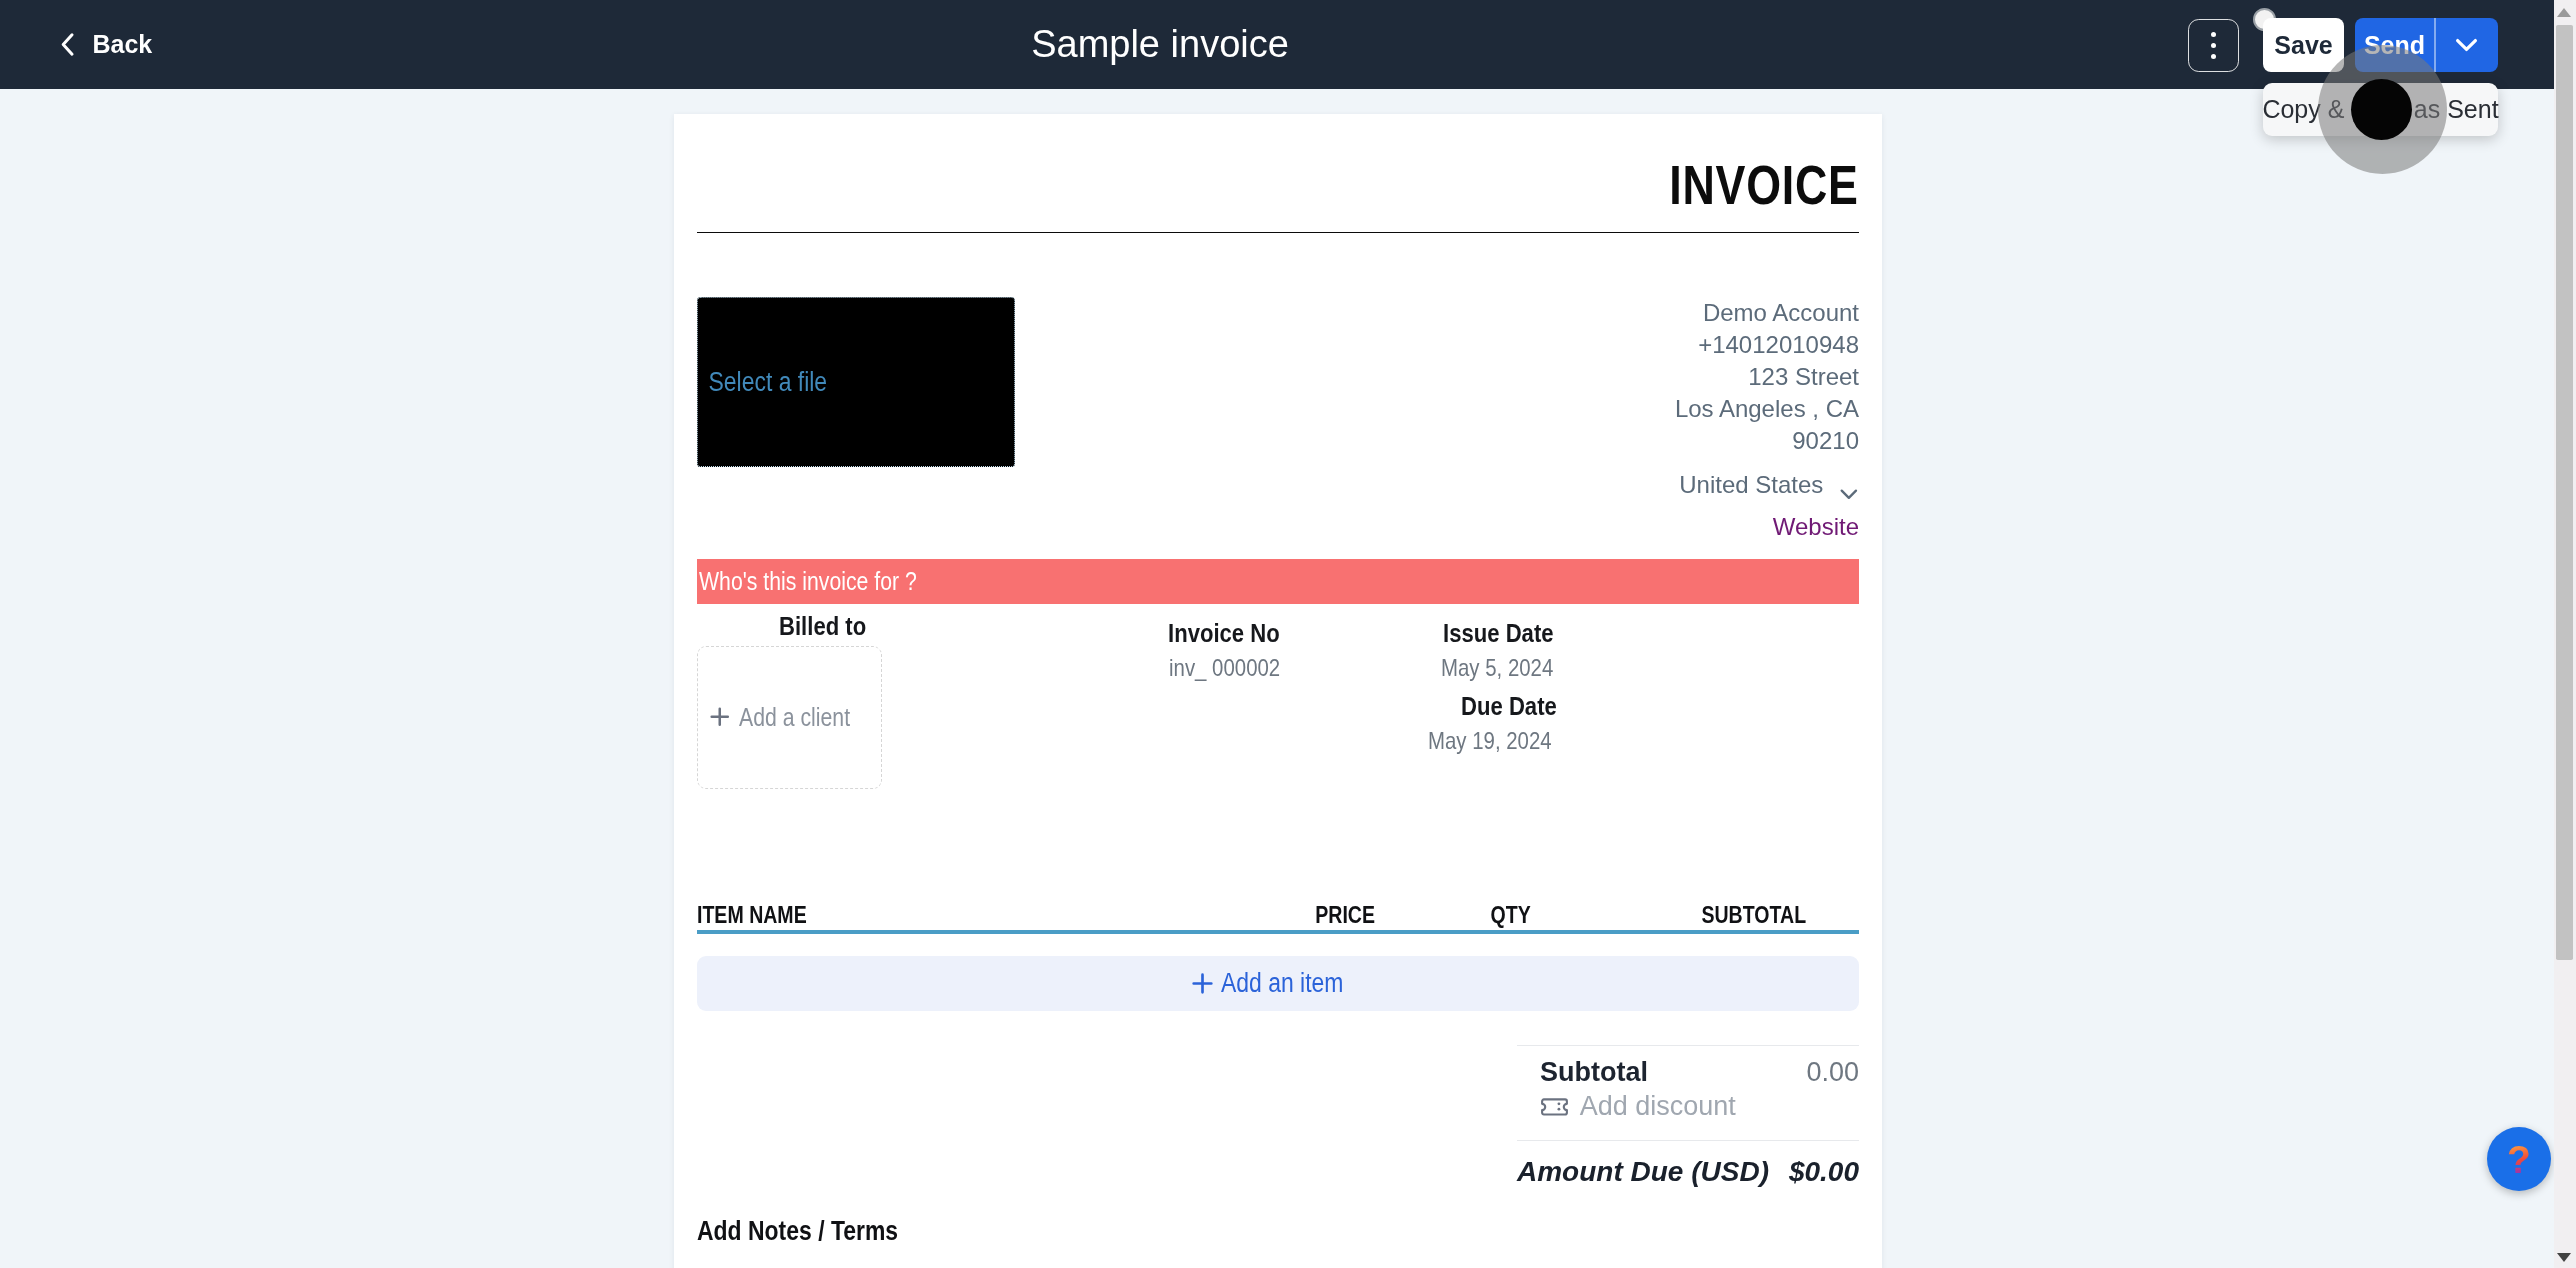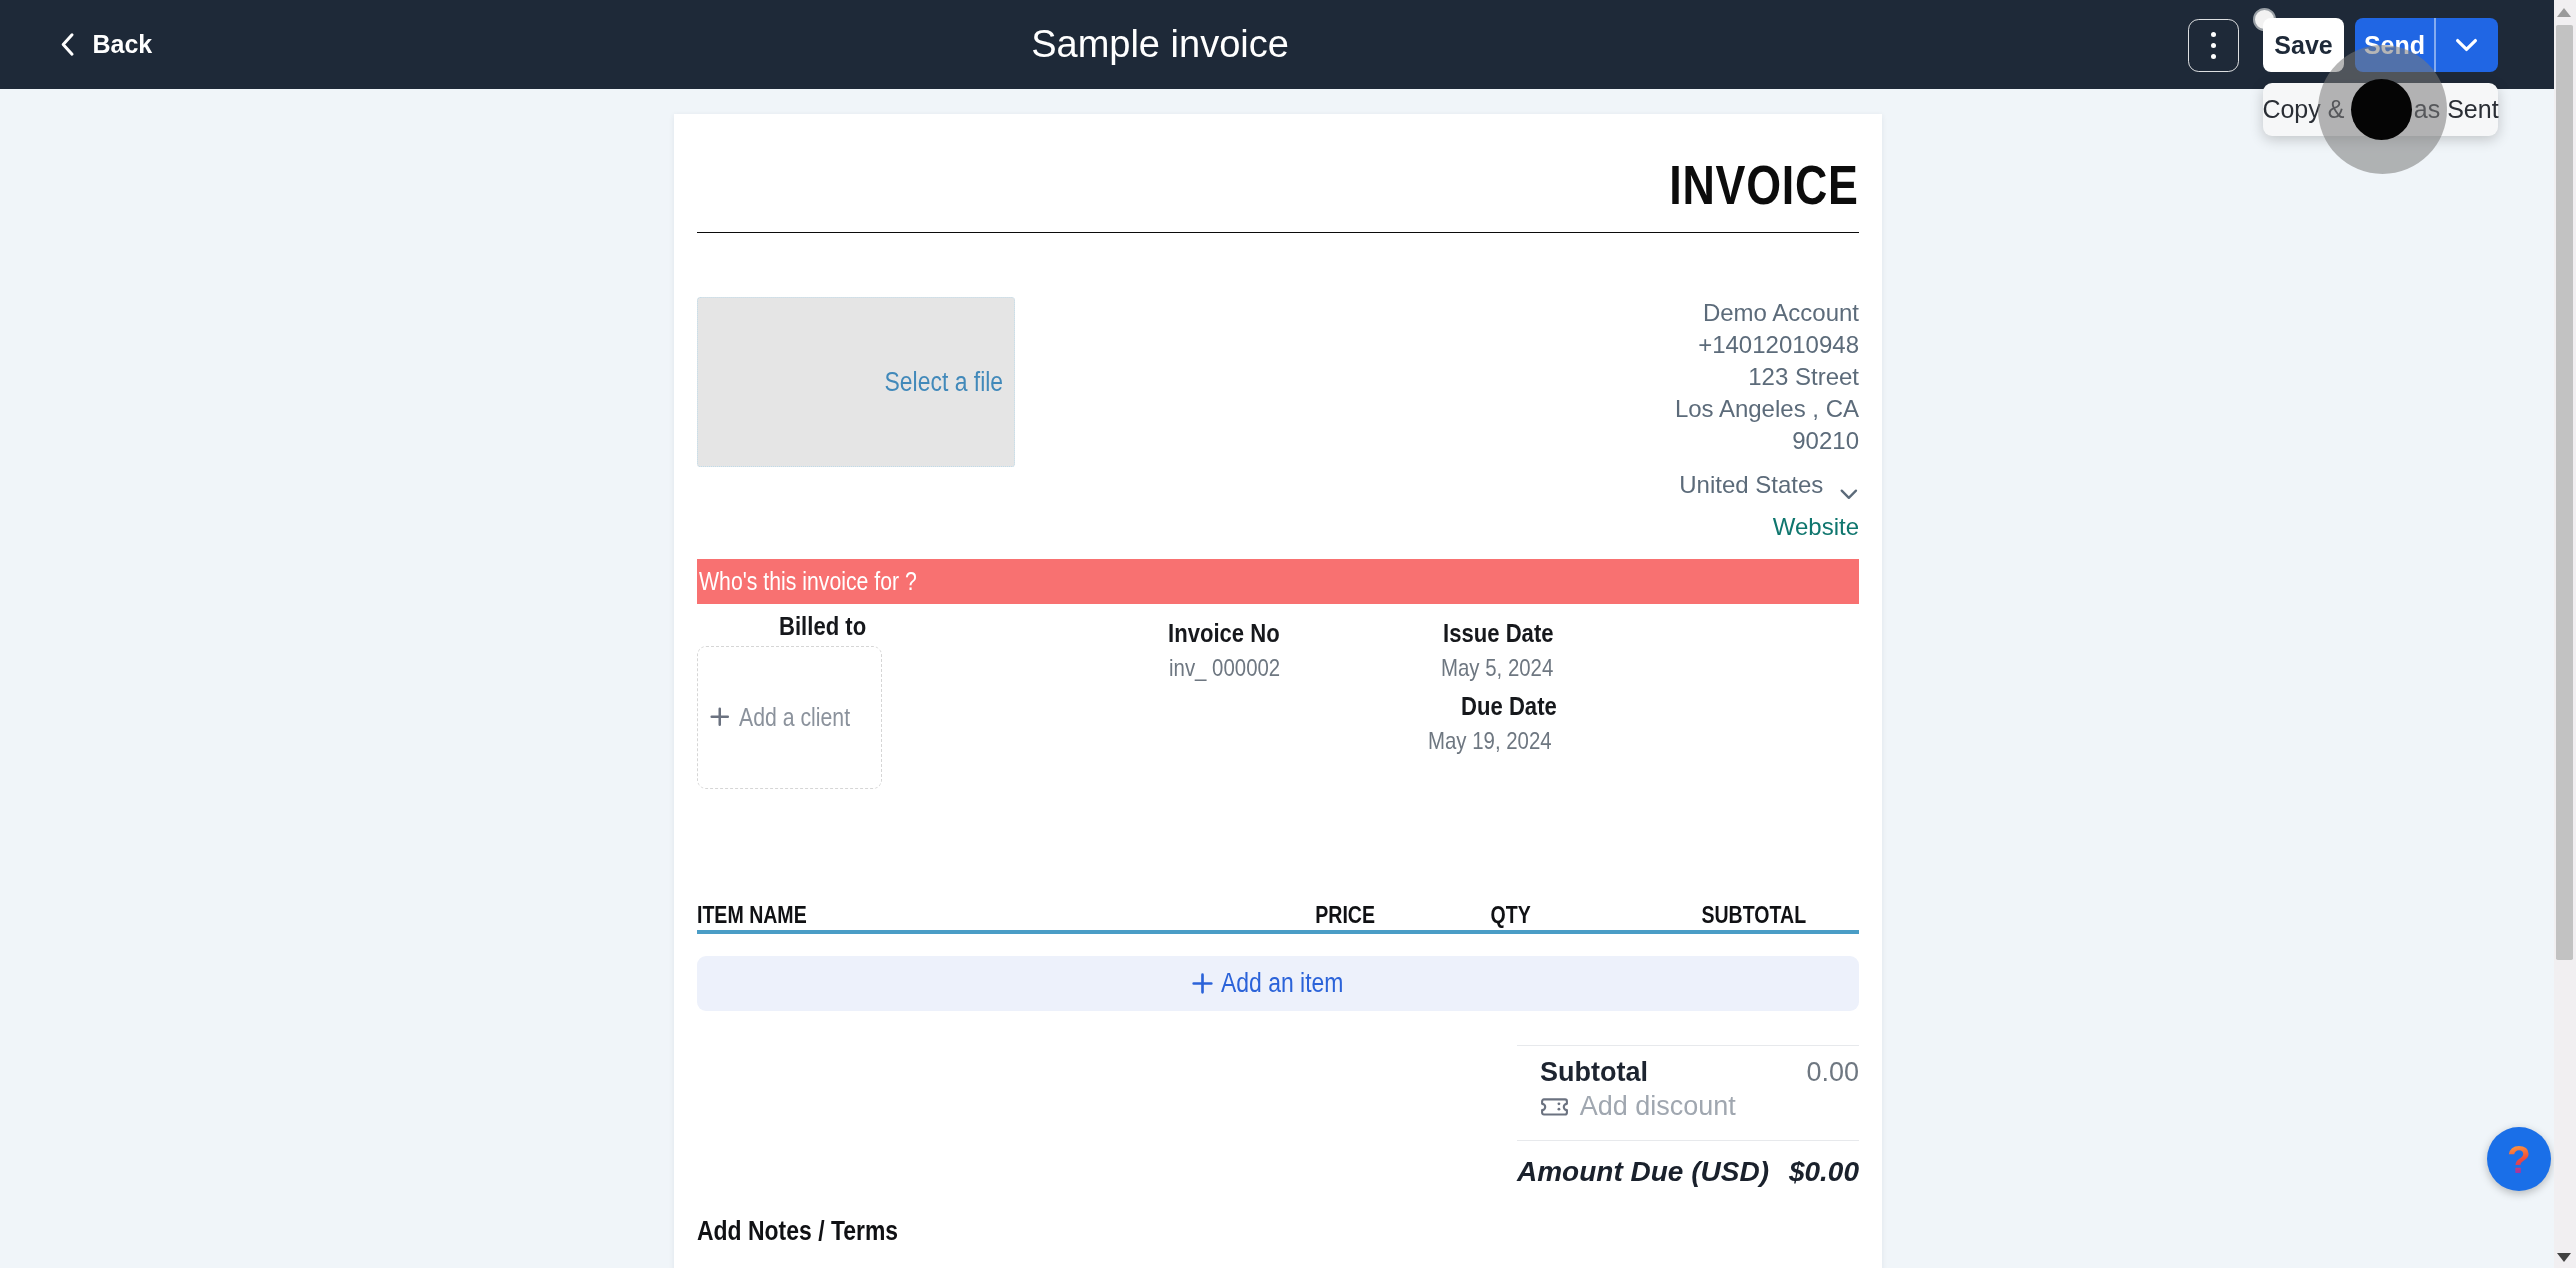--- a/index.html
+++ b/index.html
@@ -42,27 +42,27 @@
 
   .cx{display:inline-block;transform:scaleX(.85);}
   .oL{transform-origin:left center;}
   .oC{transform-origin:center;}
   .oR{transform-origin:right center;}
 
   .inv-heading{padding-top:38px;text-align:right;border-bottom:1.8px solid #0b0b0b;line-height:66px;}
   .inv-heading span{font-size:56px;font-weight:600;color:#0c0c0c;transform:scaleX(.80);letter-spacing:0.9px;}
 
   .top-row{margin-top:64px;display:flex;justify-content:space-between;align-items:flex-start;}
-  .dropzone{width:318px;height:170px;background:#e5e5e5;border:1.8px dotted #bfdbea;border-radius:3.6px;
-    box-sizing:border-box;display:flex;align-items:center;justify-content:flex-end;cursor:pointer;}
+  .dropzone{width:318px;height:170px;background:#000000;border:1.8px dotted #bfdbea;border-radius:3.6px;
+    box-sizing:border-box;display:flex;align-items:center;justify-content:flex-start;cursor:pointer;}
   .dropzone span{font-size:27px;color:#4189ba;}
   .biz{width:411px;text-align:right;color:#5c6b7a;font-size:24px;}
   .biz .line{line-height:32px;cursor:text;}
   .biz-country{display:flex;justify-content:flex-end;align-items:flex-end;gap:16px;margin-top:11.6px;line-height:32px;cursor:pointer;}
-  .biz-website{margin-top:10.7px;line-height:32px;color:#0f766e;cursor:text;}
+  .biz-website{margin-top:10.7px;line-height:32px;color:#701a75;cursor:text;}
 
   .alert-banner{margin-top:16px;height:45px;background:#f87171;display:flex;align-items:center;padding-left:2px;}
   .alert-banner span{color:#fff;font-size:25px;font-weight:500;}
 
   .meta-row{position:relative;margin-top:9px;height:206px;text-align:right;}
   .billed-col{position:absolute;left:0;top:0;}
   .lbl{font-size:26px;font-weight:700;color:#16181c;line-height:27px;white-space:nowrap;}
   .val{font-size:24px;color:#6e7781;line-height:25px;white-space:nowrap;}
   .client-box{margin-top:5.4px;width:185px;height:143px;border:1.8px dashed #d6d6d6;border-radius:9px;box-sizing:border-box;
     display:flex;align-items:center;justify-content:center;gap:9px;cursor:pointer;}

